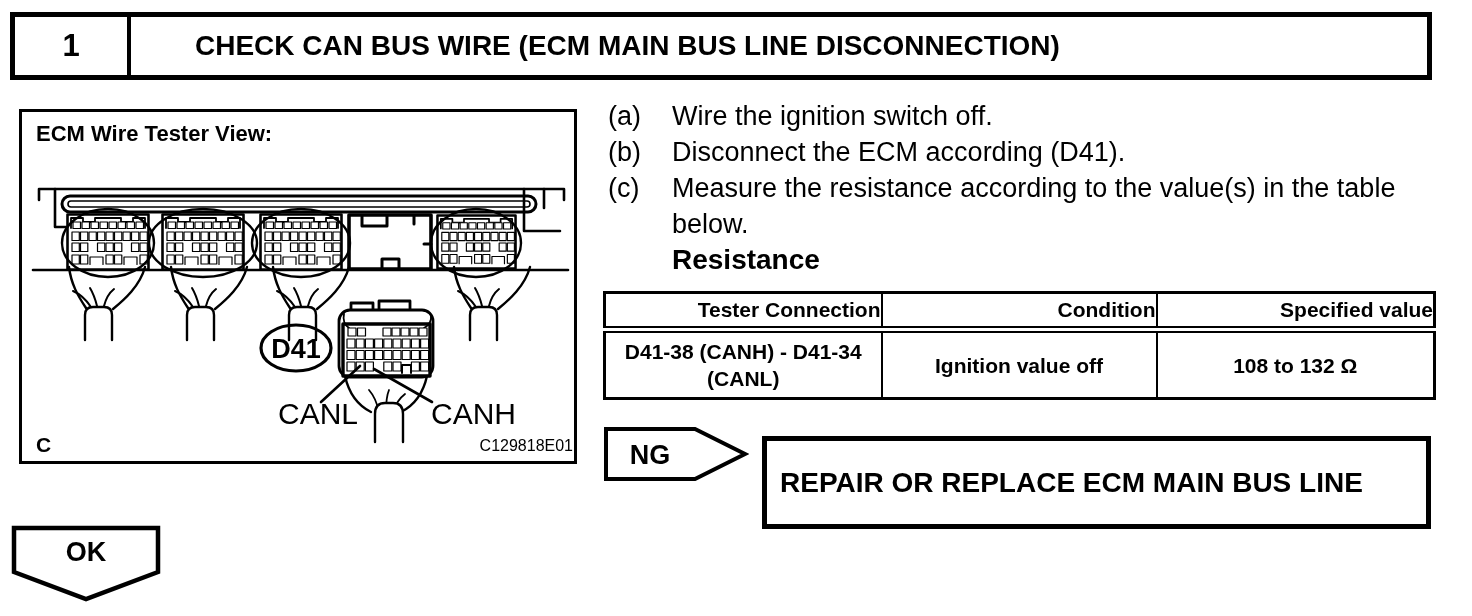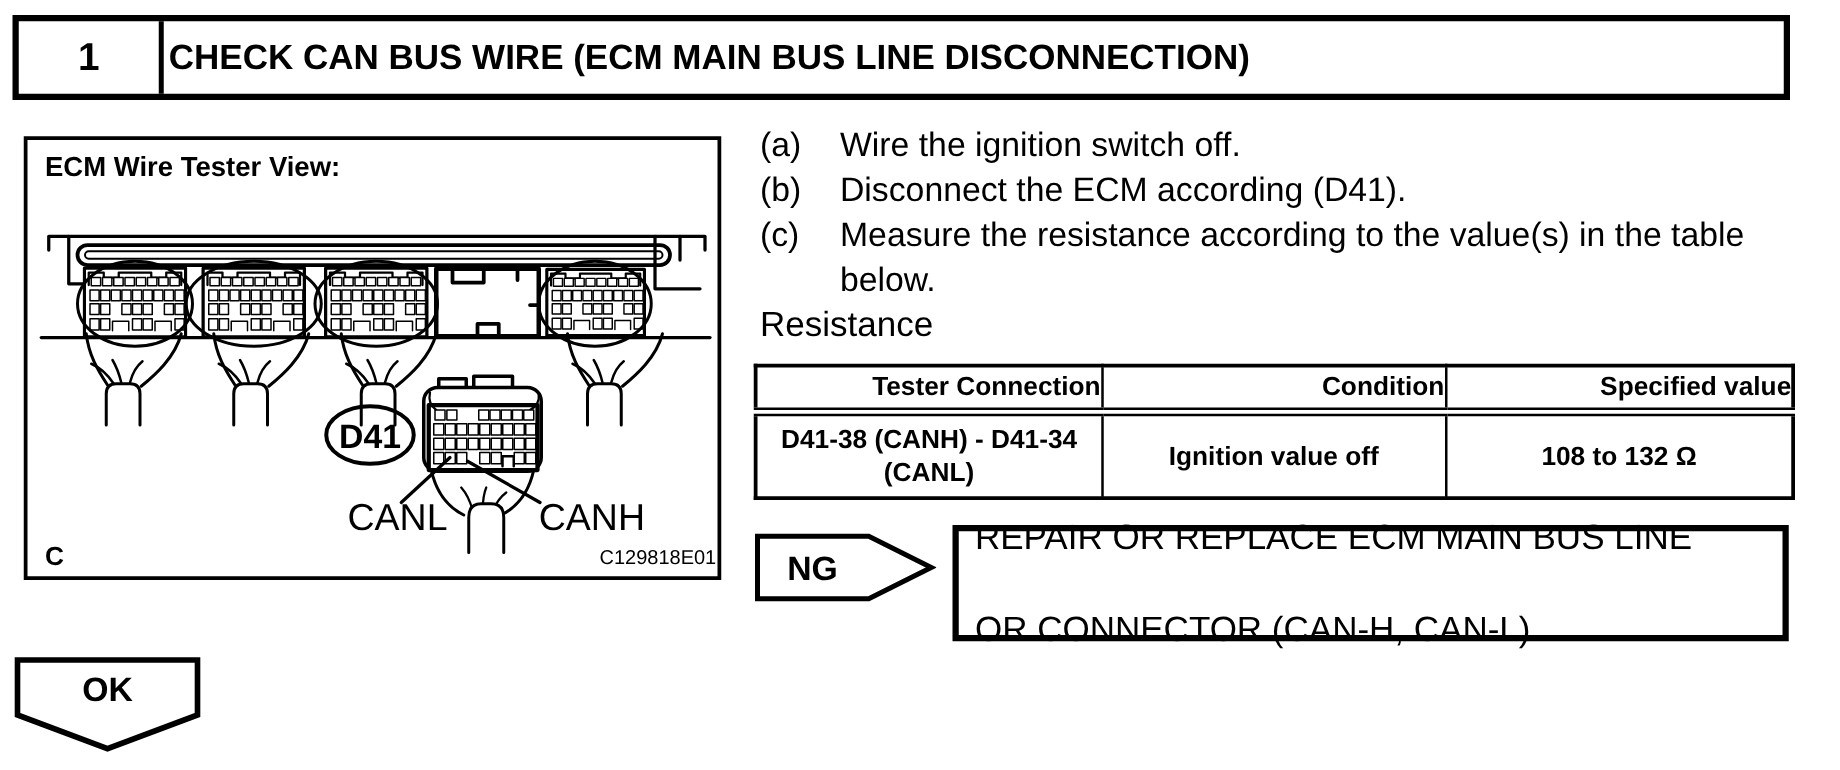--- a/index.html
+++ b/index.html
@@ -12,63 +12,63 @@
   .step-header{
     position:absolute; left:10px; top:12px; width:1422px; height:68px;
     border:5px solid #000; box-sizing:border-box; display:flex; align-items:stretch;
   }
   .step-number{
     width:112px; border-right:4px solid #000; display:flex;
     align-items:center; justify-content:center;
     font-weight:bold; font-size:31px;
   }
   .step-title{
-    flex:1; display:flex; align-items:center; padding-left:4px;
-    font-weight:bold; font-size:28px; letter-spacing:0px;
+    flex:1; display:flex; align-items:center; padding-left:16px;
+    font-weight:bold; font-size:28px; letter-spacing:0px;margin-left:48px;
   }
   
   .figure-panel{
     position:absolute; left:19px; top:109px; width:558px; height:355px;
     border:3px solid #000; box-sizing:border-box;
   }
   .figure-title{
     position:absolute; left:14px; top:9px;
     font-weight:bold; font-size:22px;
   }
   .figure-panel svg{position:absolute; left:0; top:0;}
   
   .steps{
     position:absolute; left:608px; top:98px; width:830px;
     font-size:27px; line-height:36px;
   }
   .step-row{display:flex;}
   .step-label{width:64px; flex:0 0 64px;}
   .step-text{width:760px;}
-  .resistance-heading{font-weight:normal; font-size:28px;}
+  .resistance-heading{margin-left:64px; font-weight:bold; font-size:28px;}
   
   .spec-table{
     position:absolute; left:603px; top:291px; width:830px;
     border-collapse:collapse; table-layout:fixed;
     border:3px solid #000; font-weight:bold;
   }
   .spec-table th{
     border:2px solid #000; border-bottom:7px double #000;
     height:32px; font-size:21px; text-align:right; vertical-align:middle; padding:0;
   }
   .spec-table td{
     border:2px solid #000; height:64px; font-size:21px;
     text-align:center; vertical-align:middle; line-height:27px; padding:0 2px;
   }
   
   .ng-arrow{position:absolute; left:603px; top:426px;}
   .ng-action-box{
-    position:absolute; left:762px; top:420px; width:669px; height:93px;
+    position:absolute; left:762px; top:436px; width:669px; height:93px;
     border:5px solid #000; box-sizing:border-box;
     display:flex; flex-direction:column; justify-content:center;
-    padding-left:13px; font-weight:normal; font-size:28px; line-height:35px;gap:39px;
+    padding-left:13px; font-weight:bold; font-size:28px; line-height:35px;gap:39px;
   }
   .ok-arrow{position:absolute; left:11px; top:525px;}
   svg text{font-family:"Liberation Sans","DejaVu Sans",sans-serif; fill:#000;}
 </style>
 </head>
 <body>
 
 <div class="page">
 
   <div class="step-header">
@@ -278,21 +278,20 @@
       </tr>
     </tbody>
   </table>
 
   <svg class="ng-arrow" width="146" height="56" viewBox="0 0 146 56">
     <polygon points="3,3 92,3 142,28 92,53 3,53" fill="#fff" stroke="#000" stroke-width="4"></polygon>
     <text x="47" y="38" font-size="27" font-weight="bold" text-anchor="middle">NG</text>
   </svg>
   <div class="ng-action-box">
     <div>REPAIR OR REPLACE ECM MAIN BUS LINE</div>
-    <div>OR CONNECTOR (CAN-H, CAN-L)</div>
   </div>
 
   <svg class="ok-arrow" width="150" height="80" viewBox="0 0 150 80">
     <polygon points="3,3 147,3 147,47 75,74 3,47" fill="#fff" stroke="#000" stroke-width="4.5"></polygon>
     <text x="75" y="36" font-size="27" font-weight="bold" text-anchor="middle">OK</text>
   </svg>
 
 </div>
 
 </body></html>

